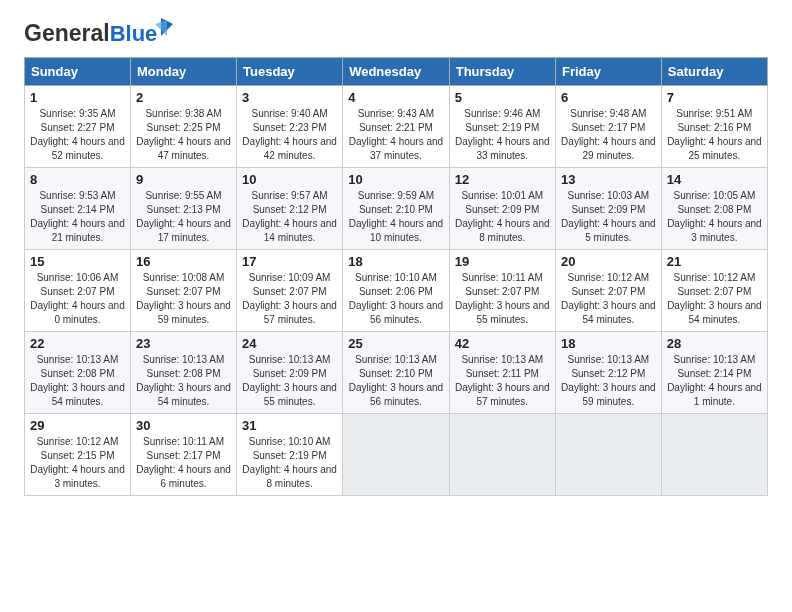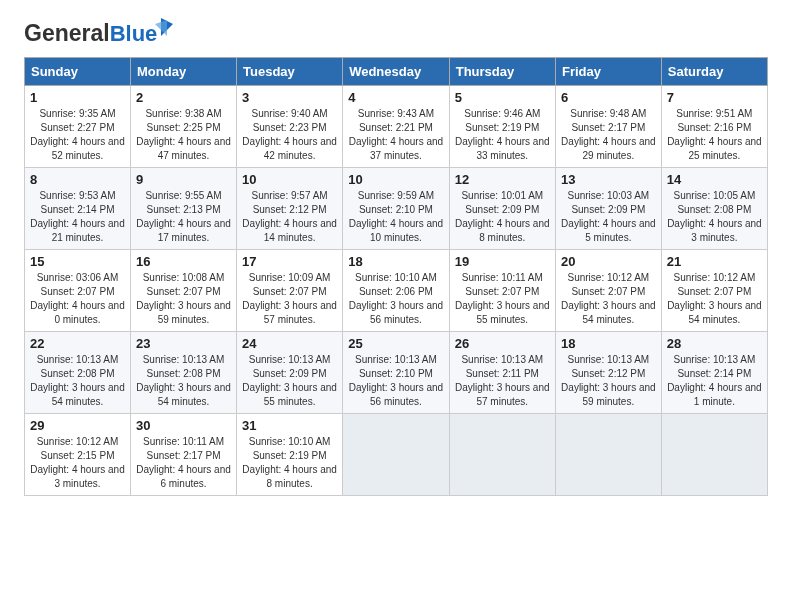--- a/index.html
+++ b/index.html
@@ -206,21 +206,21 @@
           <span class="day-num">14</span>
           <div class="day-info">Sunrise: 10:05 AM
 Sunset: 2:08 PM
 Daylight: 4 hours
 and 3 minutes.</div>
         </td>
       </tr>
       <tr>
         <td>
           <span class="day-num">15</span>
-          <div class="day-info">Sunrise: 03:06 AM
+          <div class="day-info">Sunrise: 10:06 AM
 Sunset: 2:07 PM
 Daylight: 4 hours
 and 0 minutes.</div>
         </td>
         <td>
           <span class="day-num">16</span>
           <div class="day-info">Sunrise: 10:08 AM
 Sunset: 2:07 PM
 Daylight: 3 hours
 and 59 minutes.</div>
@@ -284,21 +284,21 @@
 and 55 minutes.</div>
         </td>
         <td>
           <span class="day-num">25</span>
           <div class="day-info">Sunrise: 10:13 AM
 Sunset: 2:10 PM
 Daylight: 3 hours
 and 56 minutes.</div>
         </td>
         <td>
-          <span class="day-num">26</span>
+          <span class="day-num">42</span>
           <div class="day-info">Sunrise: 10:13 AM
 Sunset: 2:11 PM
 Daylight: 3 hours
 and 57 minutes.</div>
         </td>
         <td>
           <span class="day-num">18</span>
           <div class="day-info">Sunrise: 10:13 AM
 Sunset: 2:12 PM
 Daylight: 3 hours

